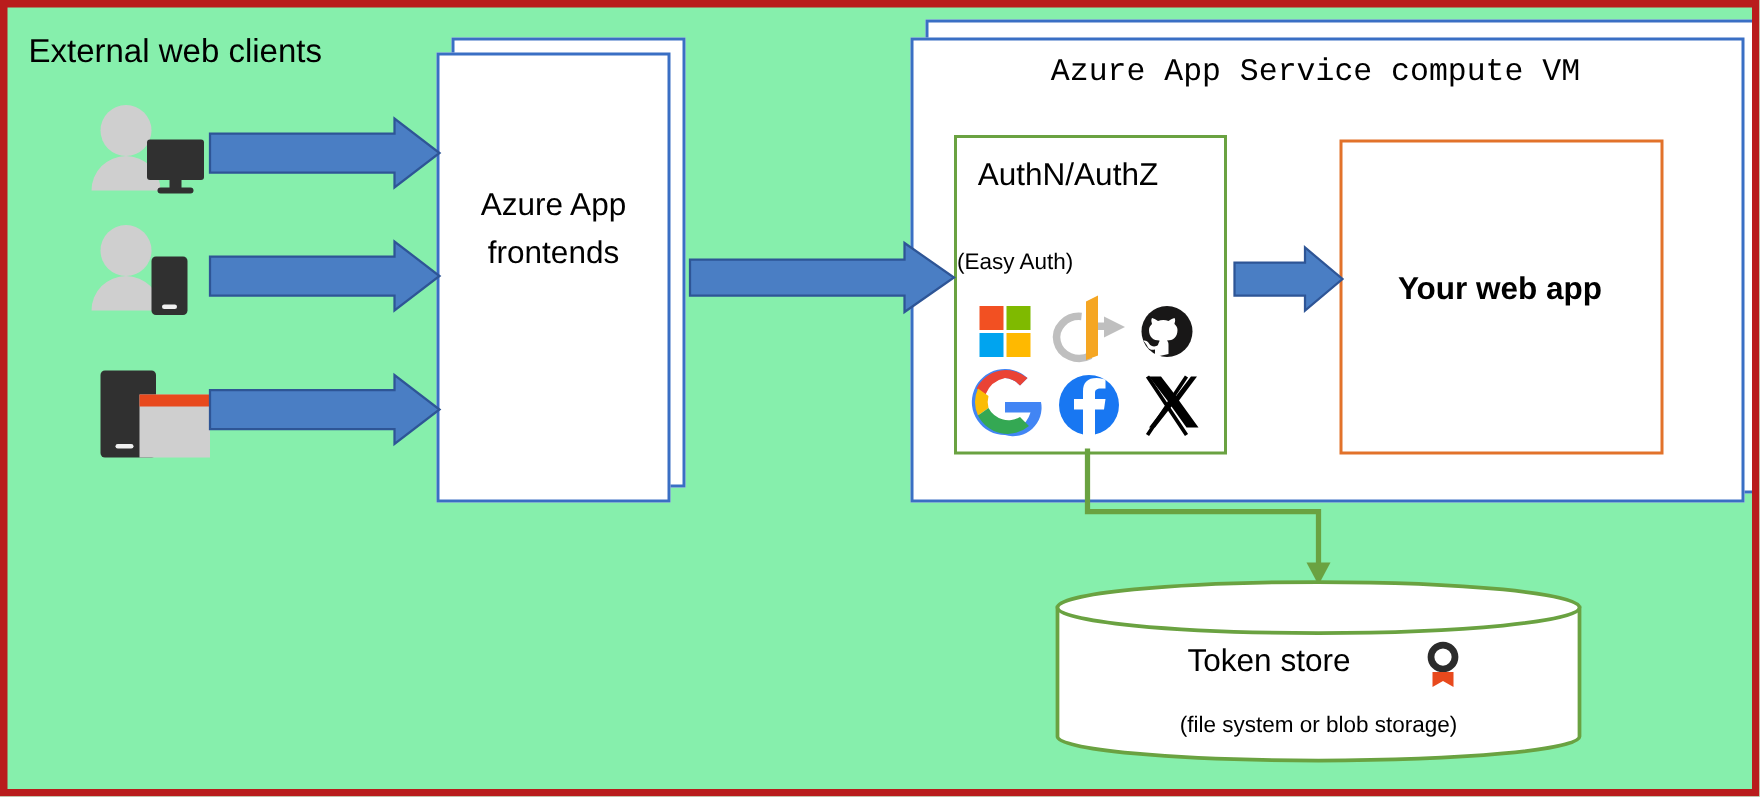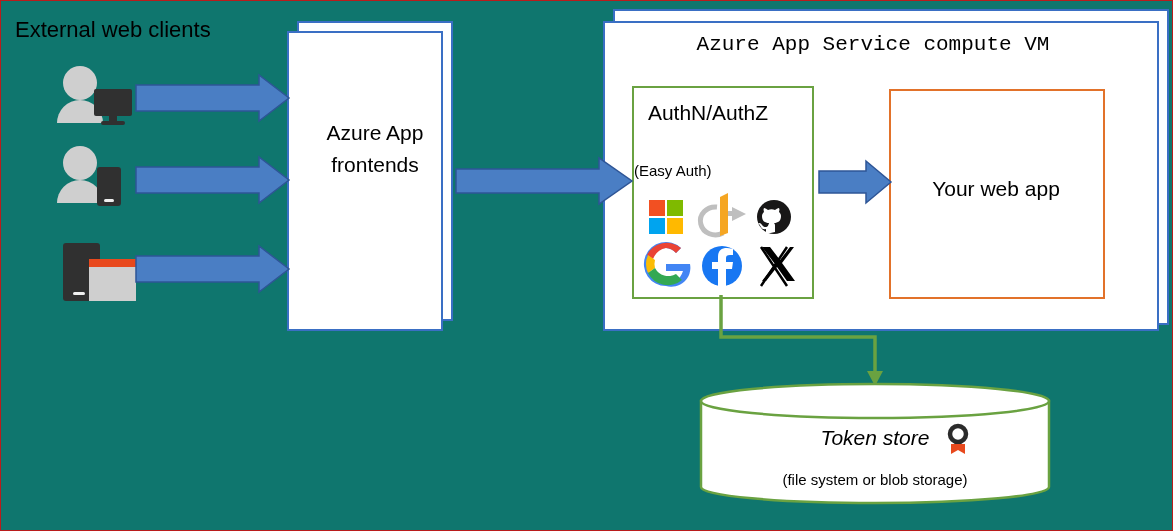--- a/index.html
+++ b/index.html
@@ -8,22 +8,22 @@
     background: #ffffff;
   }
   body {
     font-family: "Liberation Sans", "DejaVu Sans", sans-serif;
     -webkit-font-smoothing: antialiased;
   }
   #canvas {
     position: relative;
     width: 1173px;
     height: 531px;
-    background: #0f766e;
-    border: 1px solid #b91c1c;
+    background: #86efac;
+    border: 5px solid #b91c1c;
     box-sizing: border-box;
     overflow: hidden;
   }
   .abs { position: absolute; }
 
   
   .lbl-clients {
     left: 14px; top: 16px;
     font-size: 22px;
     color: #000000;
@@ -37,21 +37,20 @@
     color: #000000;
     font-family: Liberation Mono, monospace;
   }
   .frontend-text {
     left: 286px; top: 116px;
     width: 156px;
     text-align: center;
     font-size: 21px;
     line-height: 32px;
     color: #000000;
-    margin-left: 10px;
   }
   .mw-title {
     left: 620px; top: 97px;
     width: 174px;
     text-align: center;
     font-size: 21px;
     line-height: 30px;
     color: #000000;
   }
   .mw-sub {
@@ -59,28 +58,28 @@
     width: 174px;
     font-size: 15px;
     color: #000000;
   }
   .webapp-text {
     left: 890px; top: 176px;
     width: 210px;
     text-align: center;
     font-size: 21px;
     color: #000000;
+    font-weight: bold;
   }
   .ts-title {
-    left: 700px; top: 424px;
+    left: 667px; top: 424px;
     width: 348px;
     text-align: center;
     font-size: 21px;
     color: #000000;
-    font-style: italic;
   }
   .ts-title .ts-text { vertical-align: middle; }
   .ts-sub {
     left: 700px; top: 470px;
     width: 348px;
     text-align: center;
     font-size: 15px;
     color: #000000;
   }
 

